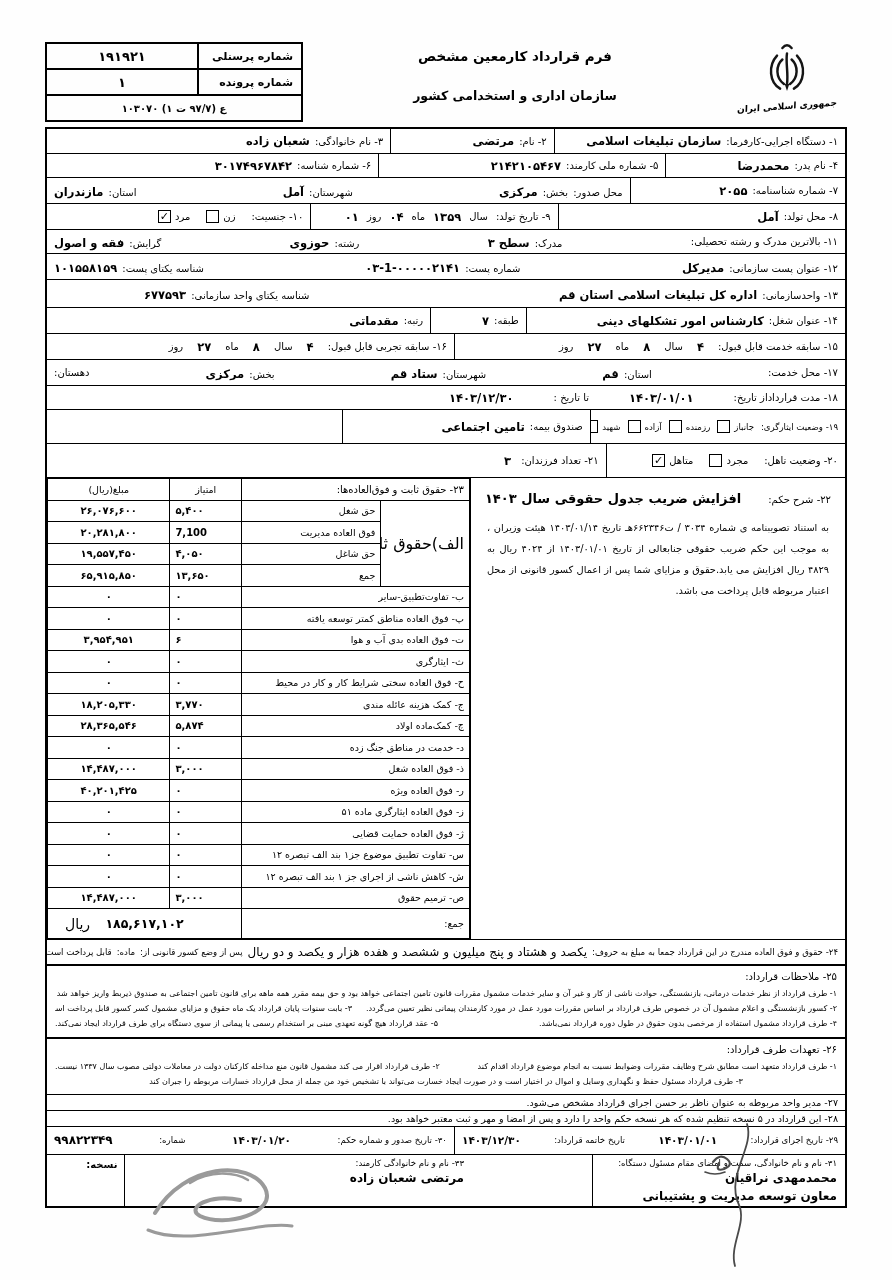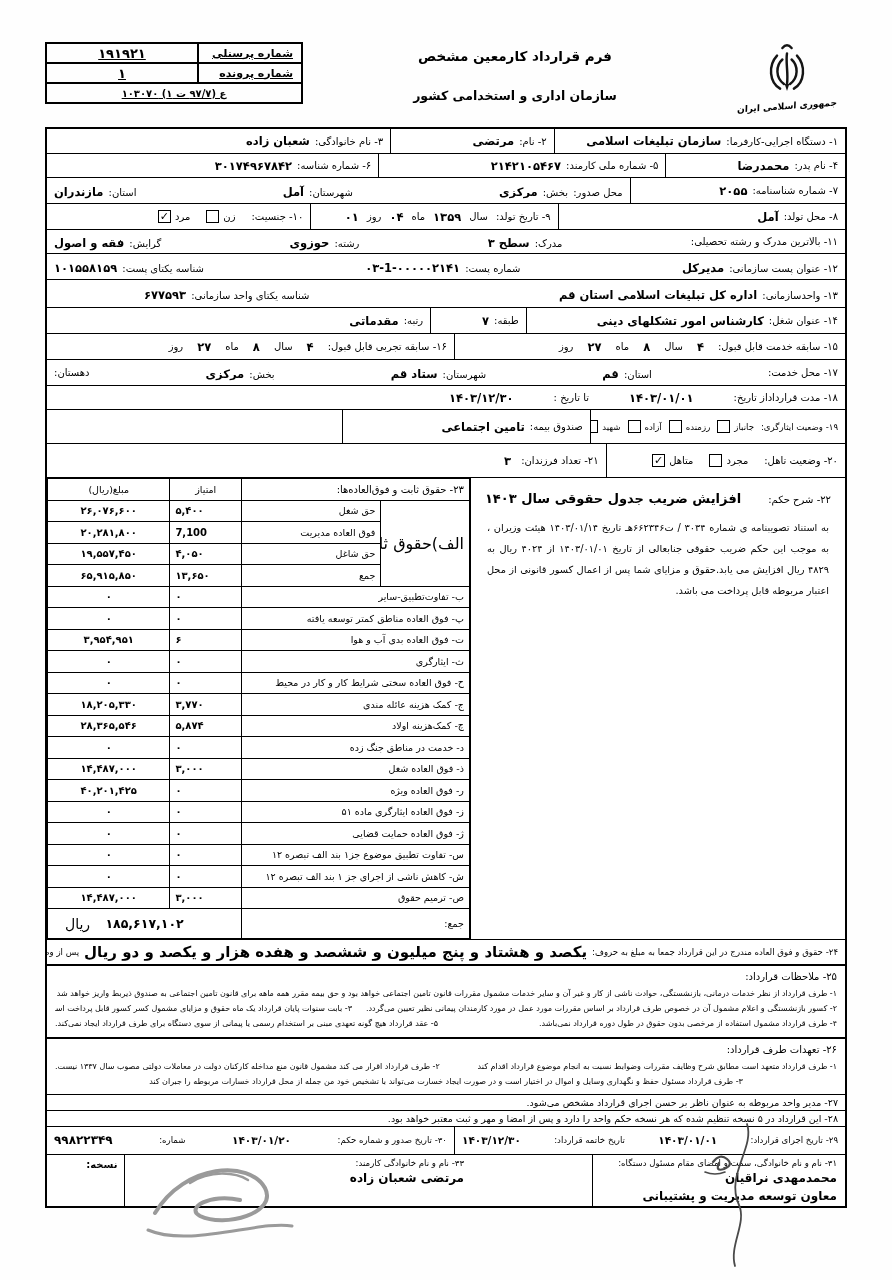--- a/index.html
+++ b/index.html
@@ -11,21 +11,21 @@
   .page { position:relative; width:892px; height:1280px; background:#fefefe; overflow:hidden; }
 
   
   .hdr { position:absolute; top:40px; right:45px; left:45px; height:80px; display:flex; align-items:flex-start; }
   .emblem { width:120px; display:flex; flex-direction:column; align-items:center; padding-top:2px; }
   .emb-cap { font-size:9px; font-weight:bold; transform:rotate(-4deg) skewX(-6deg); margin-top:1px; white-space:nowrap; }
   .titles { flex:1; text-align:center; padding-top:8px; }
   .t1 { font-size:13.5px; font-weight:bold; margin-bottom:24px; }
   .t2 { font-size:12.5px; font-weight:bold; }
   .numbox { border-collapse:collapse; width:258px; margin-top:2px; }
-  .numbox td { border:2px solid #000; height:20px; padding:1px 8px; white-space:nowrap;text-decoration:underline; }
+  .numbox td { border:2px solid #000; height:26px; padding:1px 8px; white-space:nowrap; }
   .numbox .nl { font-size:11px; font-weight:bold; width:104px; }
   .numbox .nv { font-size:13px; font-weight:bold; text-align:center; }
   .numbox .nc { font-size:10px; font-weight:bold; text-align:center; }
 
   
   .main { position:absolute; top:127px; right:45px; left:45px; border:2px solid #000; background:#fff; }
   .r { display:flex; align-items:stretch; border-top:1px solid #000; }
   .r:first-child { border-top:none; }
   .c { display:flex; align-items:center; gap:5px; padding:2px 7px; white-space:nowrap; overflow:hidden; }
   .r > .c:not(:last-child) { border-left:1px solid #000; }
@@ -62,21 +62,21 @@
   .gnum { font-weight:bold; font-size:12.5px; letter-spacing:.5px; }
   .gunit { position:absolute; left:12px; font-size:14px; }
 
   .noteblock { display:block; padding:3px 8px 5px; white-space:normal; }
   .nb-h { font-size:10px; margin:2px 0 4px; }
   .nline { display:flex; justify-content:space-between; font-size:8px; line-height:1.9; white-space:nowrap; overflow:hidden; gap:14px; }
   .nline.single { justify-content:flex-start; }
   .nline.center { justify-content:center; }
 
   .oneline { min-height:25px; }
-  .r24words { font-weight:bold; font-size:15px; }
+  .r24words { font-weight:normal; font-size:12px; }
 
   
   .sigrow { min-height:52px; align-items:stretch; }
   .sigcell { display:block; padding:3px 8px; position:relative; }
   .sig-name { font-weight:bold; font-size:12px; margin-top:3px; }
   .sig-title { font-weight:bold; font-size:12px; margin-top:4px; }
   .copycell { font-size:10px; font-weight:bold; padding-top:4px; }
 
   .sigsvg { position:absolute; pointer-events:none; }
 </style>
@@ -427,21 +427,21 @@
                 <td colspan="2">ح- فوق العاده سختی شرایط کار و کار در محیط</td>
                 <td class="scv num">۰</td>
                 <td class="amv num">۰</td>
               </tr>
             <tr>
                 <td colspan="2">ج- کمک هزینه عائله مندی</td>
                 <td class="scv num">۳,۷۷۰</td>
                 <td class="amv num">۱۸,۲۰۵,۳۳۰</td>
               </tr>
             <tr>
-                <td colspan="2">چ- کمک‌هزینه اولاد</td>
+                <td colspan="2">چ- کمک‌ماده اولاد</td>
                 <td class="scv num">۵,۸۷۴</td>
                 <td class="amv num">۲۸,۳۶۵,۵۴۶</td>
               </tr>
             <tr>
                 <td colspan="2">د-  خدمت در مناطق جنگ زده</td>
                 <td class="scv num">۰</td>
                 <td class="amv num">۰</td>
               </tr>
             <tr>
                 <td colspan="2">ذ-  فوق العاده شغل</td>

